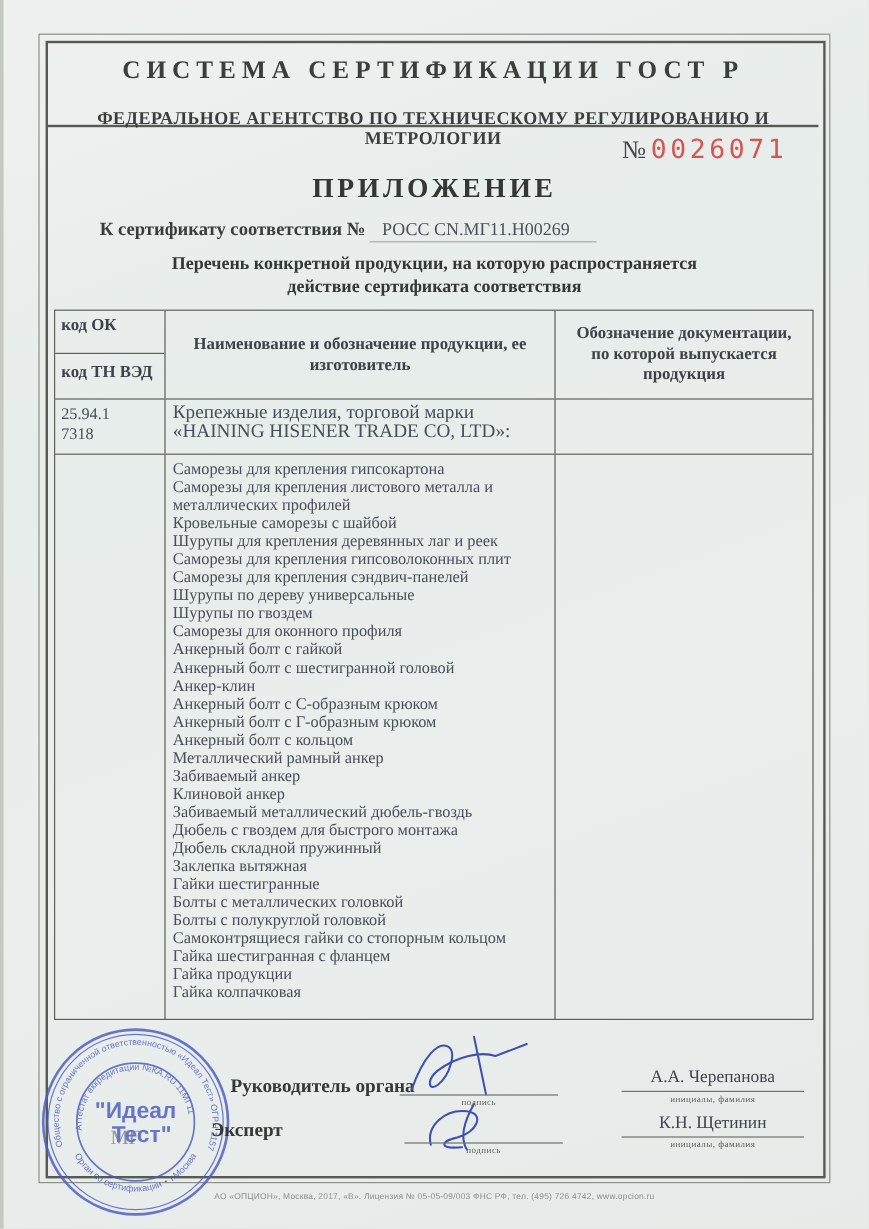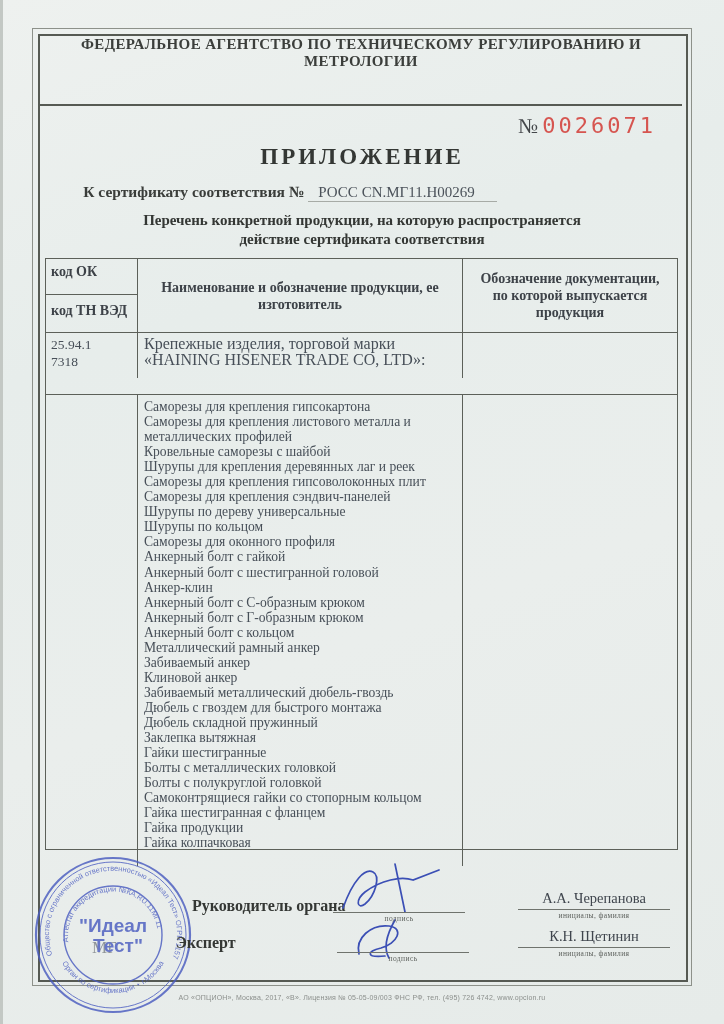--- a/index.html
+++ b/index.html
@@ -12,38 +12,38 @@
     position:relative;width:724px;height:1024px;
     background:linear-gradient(160deg,#eef1ef 0%,#e7edeb 30%,#eaeeec 60%,#e6ebe9 100%);
   }
   .scan-edge{position:absolute;left:0;top:0;width:3px;height:1024px;background:#c3c8c4;}
   
   .frame-outer{position:absolute;left:32px;top:28px;width:658px;height:956px;border:1px solid #8d918a;}
   .frame-inner{position:absolute;left:38px;top:34px;width:646px;height:944px;border:2px solid #565a53;}
   
   .head-band{position:absolute;left:40px;top:36px;width:642px;height:68px;border-bottom:2px solid #565a53;text-align:center;}
   .head-line1{margin-top:10px;font-size:21px;font-weight:bold;letter-spacing:5px;color:#3b3e3b;}
-  .head-line2{margin-top:0;font-size:15px;font-weight:bold;letter-spacing:.4px;color:#3b3e3b;}
+  .head-line2{margin-top:20px;font-size:15px;font-weight:bold;letter-spacing:.4px;color:#3b3e3b;}
   .form-number{position:absolute;top:113px;left:0;width:656px;text-align:right;}
   .form-number .no-sign{font-size:21px;color:#44474a;}
   .form-number .no-digits{font-family:"DejaVu Sans Mono",monospace;font-size:22px;letter-spacing:3px;color:#d65550;}
   .doc-title{position:absolute;top:144px;left:0;width:724px;text-align:center;
     font-size:23px;font-weight:bold;letter-spacing:3px;color:#343734;}
   .cert-line{position:absolute;top:183px;left:0;width:580px;text-align:center;font-size:15.5px;color:#3a3d3a;}
   .cert-line .cert-label{font-weight:bold;}
   .cert-line .cert-value{font-size:15px;color:#4b525a;padding:0 22px 1px 10px;border-bottom:1px solid #a7aba6;}
   .subtitle{position:absolute;top:211px;left:0;width:724px;text-align:center;
     font-size:15px;font-weight:bold;line-height:19px;color:#343734;}
   
   .ctable{position:absolute;left:45px;top:258px;width:631px;height:590px;
     border:1px solid #5c6059;color:#474f58;}
   .trow{display:grid;grid-template-columns:92px 325px 214px;}
   .trow-header{height:73px;}
   .trow-first{height:45px;border-top:1px solid #5c6059;}
-  .trow-list{height:471px;border-top:1px solid #5c6059;margin-top:16px;}
+  .trow-list{height:471px;border-top:1px solid #5c6059;}
   .cell{border-right:1px solid #5c6059;overflow:hidden;justify-content:space-between;}
   .cell:last-child{border-right:none;}
   .hdr-codes{display:flex;flex-direction:column;}
   .hdr-code-top{flex:1;border-bottom:1px solid #5c6059;padding:5px 0 0 5px;font-size:14px;font-weight:bold;color:#3d4248;}
   .hdr-code-bottom{flex:1;padding:8px 0 0 5px;font-size:14px;font-weight:bold;color:#3d4248;}
   .hdr-center{display:flex;align-items:center;justify-content:center;text-align:center;
     font-size:14px;font-weight:bold;line-height:17px;color:#3d4248;padding:0 14px;}
   .codes-cell{padding:3px 0 0 5px;font-size:13.5px;line-height:17px;}
   .prodtitle-cell{padding:3px 8px 0 6px;font-size:16px;line-height:16px;}
   .list-cell{padding:4px 8px 0 6px;font-size:13.6px;line-height:15.05px;}
@@ -63,20 +63,21 @@
 </style>
 </head>
 <body>
 
 <div class="page">
   <div class="scan-edge"></div>
   <div class="frame-outer"></div>
   <div class="frame-inner"></div>
 
   <div class="head-band">
+    <div class="head-line1">СИСТЕМА СЕРТИФИКАЦИИ ГОСТ Р</div>
     <div class="head-line2">ФЕДЕРАЛЬНОЕ АГЕНТСТВО ПО ТЕХНИЧЕСКОМУ РЕГУЛИРОВАНИЮ И МЕТРОЛОГИИ</div>
   </div>
 
   <div class="form-number">
     <span class="no-sign">№</span>
     <span class="no-digits">0026071</span>
   </div>
 
   <div class="doc-title">ПРИЛОЖЕНИЕ</div>
   <div class="cert-line">
@@ -108,21 +109,21 @@
     <div class="trow trow-list">
       <div class="cell"></div>
       <div class="cell list-cell">
           <div class="product-line">Саморезы для крепления гипсокартона</div>
           <div class="product-line">Саморезы для крепления листового металла и металлических профилей</div>
           <div class="product-line">Кровельные саморезы с шайбой</div>
           <div class="product-line">Шурупы для крепления деревянных лаг и реек</div>
           <div class="product-line">Саморезы для крепления гипсоволоконных плит</div>
           <div class="product-line">Саморезы для крепления сэндвич-панелей</div>
           <div class="product-line">Шурупы по дереву универсальные</div>
-          <div class="product-line">Шурупы по кольцом</div>
+          <div class="product-line">Шурупы по гвоздем</div>
           <div class="product-line">Саморезы для оконного профиля</div>
           <div class="product-line">Анкерный болт с гайкой</div>
           <div class="product-line">Анкерный болт с шестигранной головой</div>
           <div class="product-line">Анкер-клин</div>
           <div class="product-line">Анкерный болт с С-образным крюком</div>
           <div class="product-line">Анкерный болт с Г-образным крюком</div>
           <div class="product-line">Анкерный болт с кольцом</div>
           <div class="product-line">Металлический рамный анкер</div>
           <div class="product-line">Забиваемый анкер</div>
           <div class="product-line">Клиновой анкер</div>

